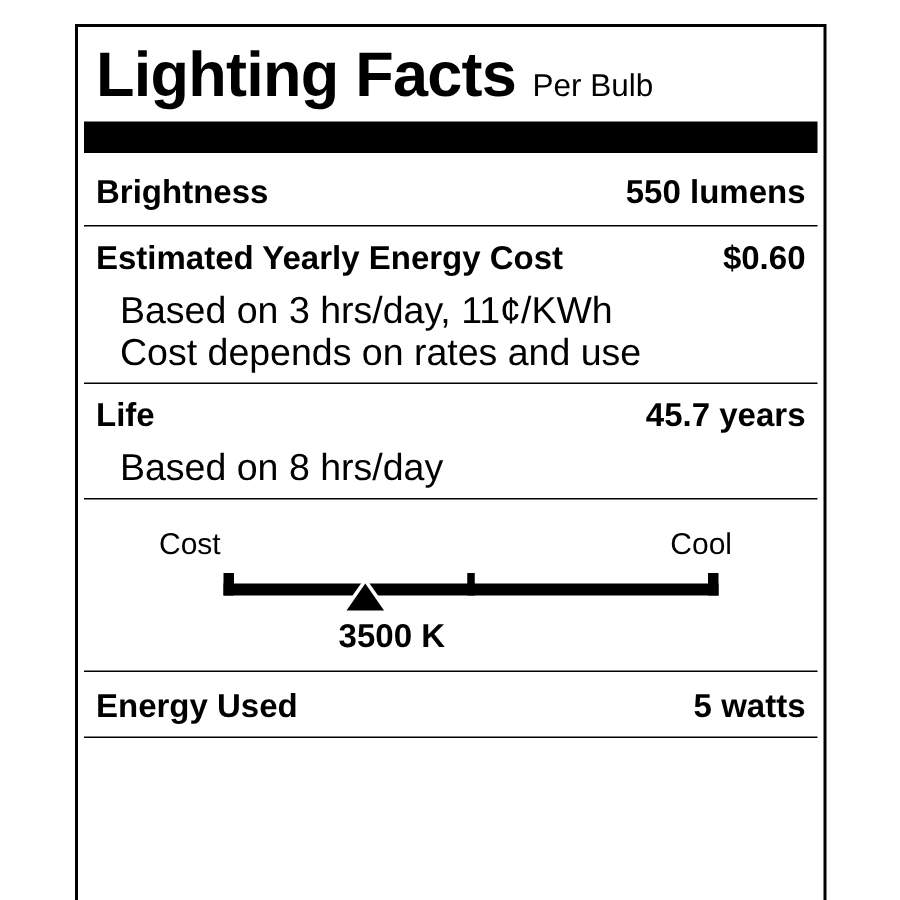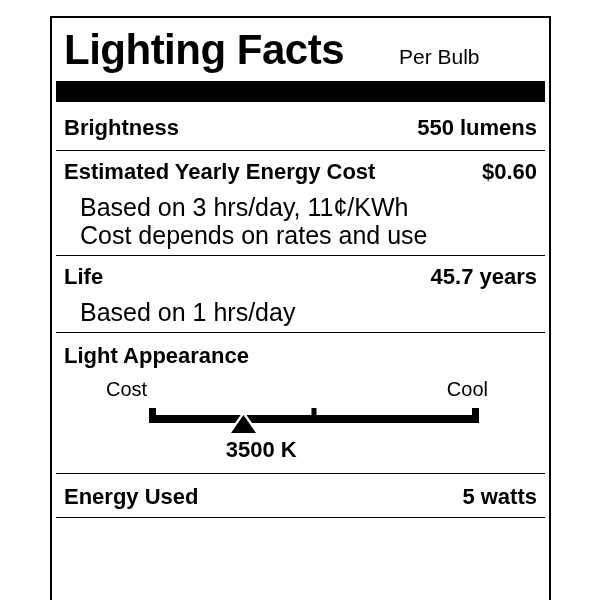--- a/index.html
+++ b/index.html
@@ -24,21 +24,21 @@
   
   .header {
     height: 63px;
     display: flex;
     align-items: baseline;
     gap: 11px;
     padding: 10px 8px 0;
     white-space: nowrap;
   }
   .title { font-size: 42px; font-weight: bold; line-height: 44px; letter-spacing: -0.5px; }
-  .subtitle { font-size: 21px; font-weight: normal; margin-left: 44px; }
+  .subtitle { font-size: 21px; font-weight: normal; }
 
   .black-bar { height: 21px; background: #000000; }
 
   .row {
     display: flex;
     justify-content: space-between;
     align-items: baseline;
     font-size: 22px;
     font-weight: bold;
     line-height: 26px;
@@ -120,28 +120,25 @@
         <div class="note">Cost depends on rates and use</div>
       </div>
     </div>
 
     <div class="section hairline">
       <div class="row">
         <span>Life</span>
         <span>45.7 years</span>
       </div>
       <div class="notes">
-        <div class="note">Based on 1 hrs/day</div>
+        <div class="note">Based on 8 hrs/day</div>
       </div>
     </div>
 
     <div class="section-light hairline">
-      <div class="row">
-        <span>Light Appearance</span>
-      </div>
       <div class="warm-cool">
         <span>Cost</span>
         <span>Cool</span>
       </div>
       <div class="scale-wrap">
         <div class="scale-bar-area">
           <div class="tick tick-left"></div>
           <div class="tick tick-center"></div>
           <div class="tick tick-right"></div>
           <div class="bar"></div>

